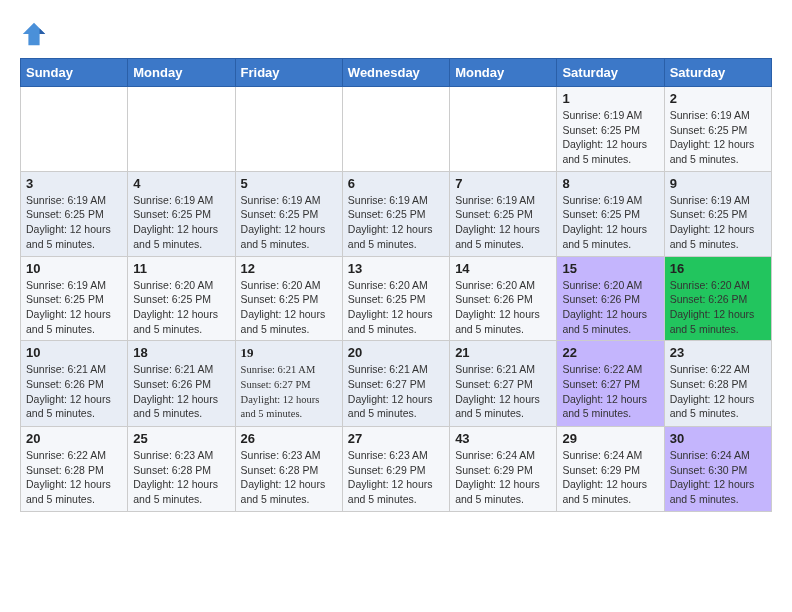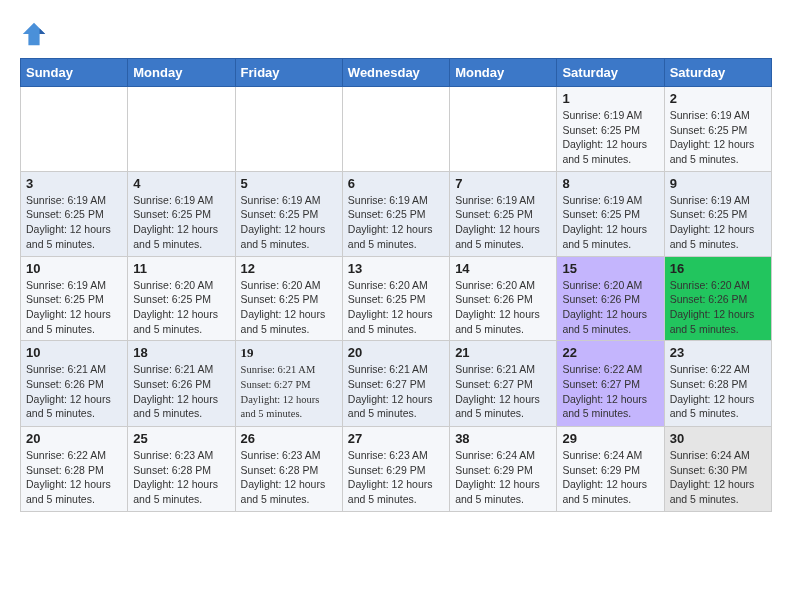--- a/index.html
+++ b/index.html
@@ -320,34 +320,34 @@
 and 5 minutes.</div>
         </td>
         <td style="background: rgb(245, 247, 250);">
           <span class="day-num">27</span>
           <div class="day-info" style="white-space: pre-line;">Sunrise: 6:23 AM
 Sunset: 6:29 PM
 Daylight: 12 hours
 and 5 minutes.</div>
         </td>
         <td style="background: rgb(245, 247, 250);">
-          <span class="day-num">38</span>
+          <span class="day-num">43</span>
           <div class="day-info" style="white-space: pre-line;">Sunrise: 6:24 AM
 Sunset: 6:29 PM
 Daylight: 12 hours
 and 5 minutes.</div>
         </td>
         <td style="background: rgb(245, 247, 250);">
           <span class="day-num">29</span>
           <div class="day-info" style="white-space: pre-line;">Sunrise: 6:24 AM
 Sunset: 6:29 PM
 Daylight: 12 hours
 and 5 minutes.</div>
         </td>
-        <td style="background: #e5e5e5;">
+        <td style="background: #c4b5fd;">
           <span class="day-num">30</span>
           <div class="day-info" style="white-space: pre-line;">Sunrise: 6:24 AM
 Sunset: 6:30 PM
 Daylight: 12 hours
 and 5 minutes.</div>
         </td>
       </tr>
     </tbody>
 </table>
 

